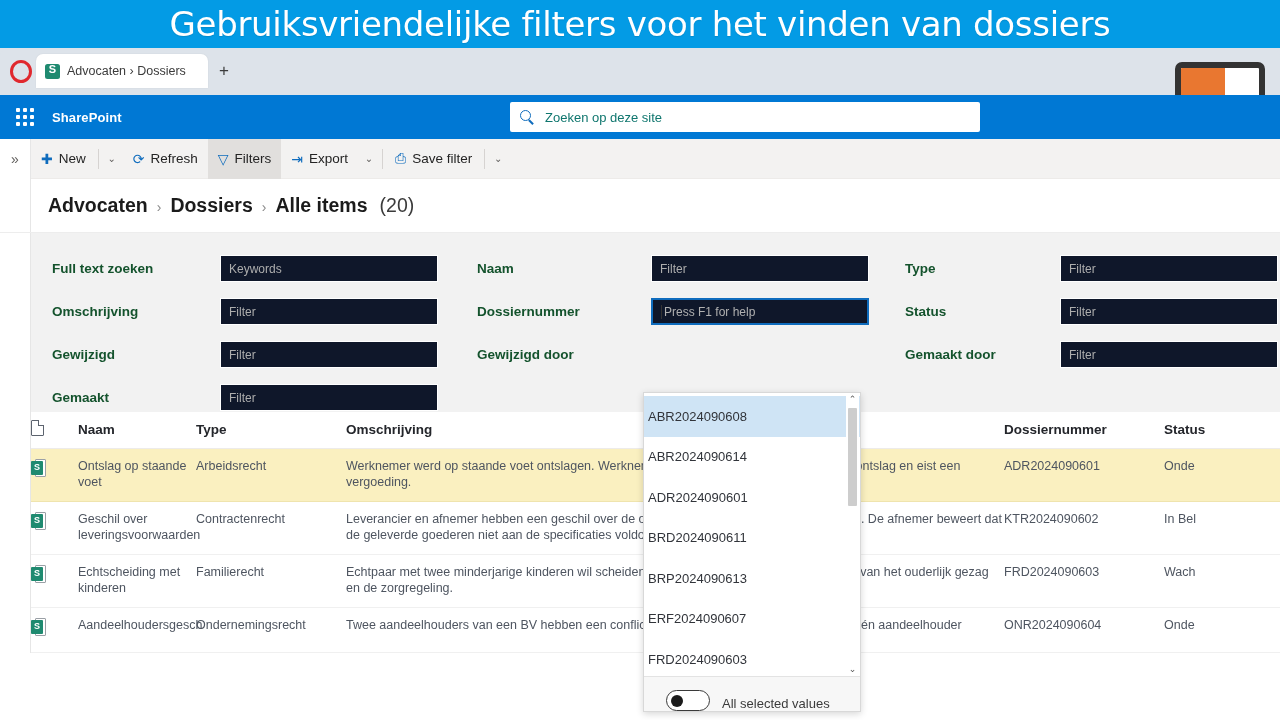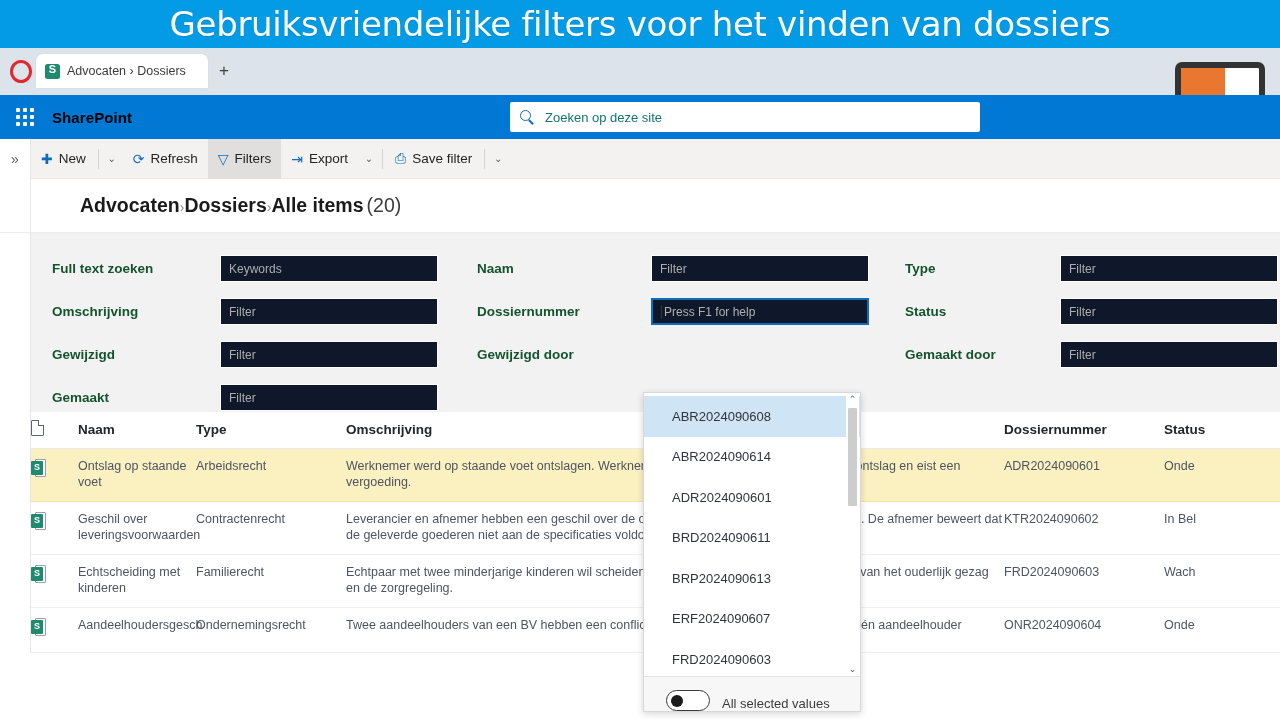--- a/index.html
+++ b/index.html
@@ -105,21 +105,21 @@
   
   .sp { position:absolute; left:0; top:95px; width:1280px; height:625px; background:#ffffff; }
 
   .sp-topbar {
     position:relative; height:44px; background:#0078D4;
     display:flex; align-items:center;
   }
   .waffle { width:34px; margin-left:8px; display:flex; justify-content:center; }
   .waffle .grid { display:grid; grid-template-columns:repeat(3,4px); gap:3px; }
   .waffle .grid i { width:4px; height:4px; background:#fff; border-radius:1px; display:block; }
-  .sp-brand { color:#000000; font-size:15px; font-weight:700; margin-left:10px; letter-spacing:.1px; }
+  .sp-brand { color:#ffffff; font-size:13px; font-weight:700; margin-left:10px; letter-spacing:.1px; }
   .sp-search {
     position:absolute; left:510px; top:7px; width:470px; height:30px;
     background:#fff; border-radius:2px; display:flex; align-items:center; padding:0 10px; gap:10px;
   }
   .sp-search .mag { width:15px; height:15px; position:relative; flex:0 0 auto; }
   .sp-search .mag .c { position:absolute; left:0; top:0; width:11px; height:11px; border:1.6px solid #0f6cbd; border-radius:50%; }
   .sp-search .mag .h { position:absolute; left:9px; top:9px; width:6px; height:1.6px; background:#0f6cbd; transform:rotate(45deg); transform-origin:left center; }
   .sp-search .ph { font-size:13px; color:#0f766e; }
 
   
@@ -138,21 +138,21 @@
   }
   .cmd.active { background:#E1DFDD; }
   .cmd .glyph { font-size:14px; color:#0f6cbd; display:flex; align-items:center; }
   .cmd-caret { width:22px; height:40px; display:flex; align-items:center; justify-content:center;
                color:#605E5C; font-size:10px; }
   .vdiv { width:1px; height:20px; background:#D6D3D1; margin:0 2px; }
 
   
   .bc-wrap { position:relative; height:53px; background:#fff; display:flex; align-items:center; }
   .rail { position:absolute; left:0; top:0; width:31px; height:100%; background:#fff; border-right:1px solid #E6E6E6; }
-  .breadcrumb { margin-left:80px; display:flex; align-items:baseline; }
+  .breadcrumb { margin-left:48px; display:flex; align-items:baseline; gap:9px; }
   .bc-item { font-size:19.5px; font-weight:700; color:#1b1b1b; }
   .bc-sep { font-size:14px; color:#8a8a8a; }
   .bc-count { font-size:19.5px; font-weight:400; color:#3b3b3b; margin-left:3px; }
 
   
   .filters {
     position:relative; background:#F2F2F2; padding:14px 0 16px 0; height:180px;
     border-top:1px solid #EDEDED;
   }
   .filters .rail2 { position:absolute; left:0; top:0; width:31px; height:100%; background:#fff; border-right:1px solid #E6E6E6; }
@@ -209,21 +209,21 @@
              background:#fff; border-left:1.4px solid #5c636e; border-bottom:1.4px solid #5c636e; }
 
   
   .dd {
     position:absolute; left:643px; top:392px; width:218px; height:320px;
     background:#fff; border:1px solid #D8D8D8; box-shadow:0 2px 7px rgba(0,0,0,.16);
     z-index:40; display:flex; flex-direction:column;
   }
   .dd .list { position:relative; flex:1 1 auto; overflow:hidden; padding-top:3px; }
   .dd .opt {
-    height:40.5px; display:flex; align-items:center; padding:0 28px;
+    height:40.5px; display:flex; align-items:center; padding:0 4px;
     font-size:13px; color:#31343a;
   }
   .dd .opt.sel { background:#CFE4F5; }
   .dd .scrollbar {
     position:absolute; right:1px; top:0; width:13px; bottom:0; background:#fff;
     display:flex; flex-direction:column; align-items:center;
   }
   .dd .sb-up, .dd .sb-dn { font-size:9px; color:#555; height:13px; line-height:13px; }
   .dd .sb-track { flex:1 1 auto; width:9px; position:relative; }
   .dd .sb-thumb { position:absolute; left:0; top:2px; width:9px; height:98px; background:#CDCDCD; border-radius:1px; }

